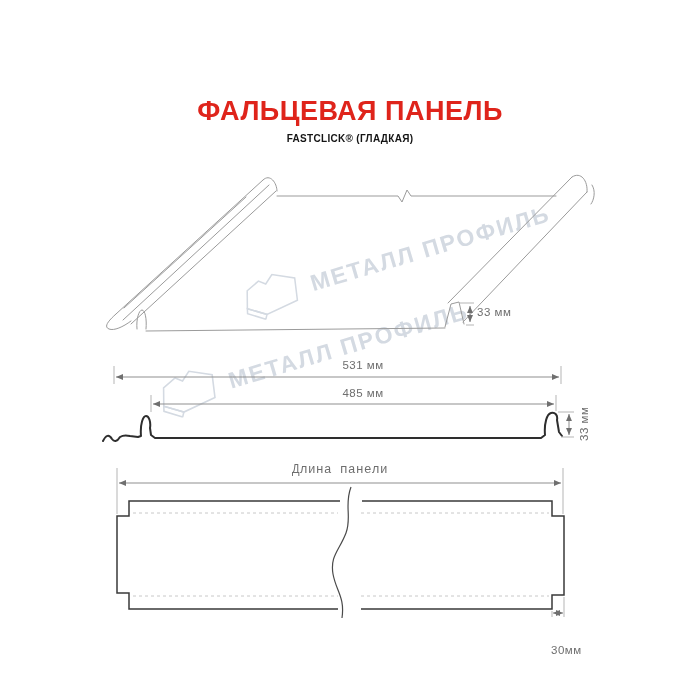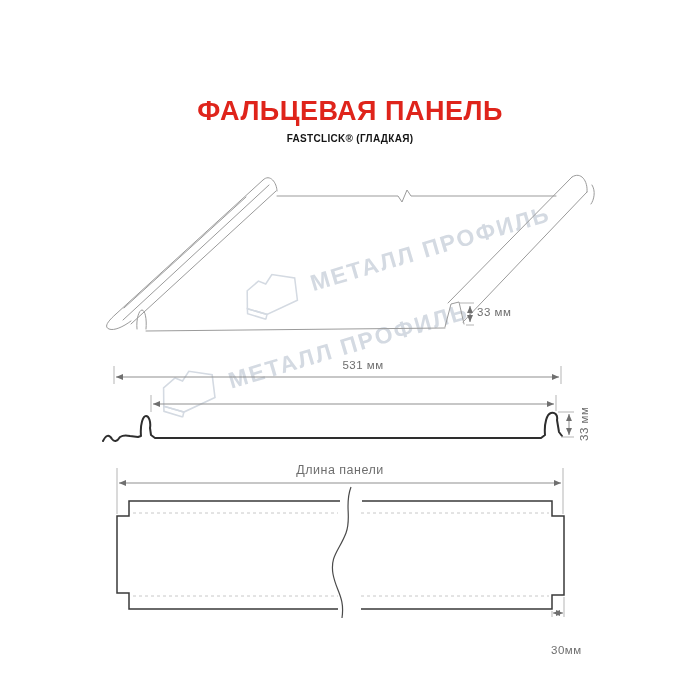--- a/index.html
+++ b/index.html
@@ -139,20 +139,21 @@
       <path d="M552,611 V617" stroke="#b5b5b5"></path>
       <path d="M564,597 V617" stroke="#b5b5b5"></path>
       <path d="M553,613 H563" marker-start="url(#arrow)" marker-end="url(#arrow)"></path>
     </g>
   </svg>
 
   <div class="dim" style="left:477px;top:306px;">33 мм</div>
 
   <div class="dim center" style="left:263px;top:359px;">531 мм</div>
 
+  <div class="dim center" style="left:263px;top:387px;">485 мм</div>
 
   <div class="dim rot" style="left:578px;top:441px;">33 мм</div>
 
-  <div class="dim center" style="left:240px;top:463px;font-size:12.5px;">Длина панели</div>
+  <div class="dim center" style="left:240px;top:463px;font-size:12.5px;font-family:Liberation Mono, monospace;">Длина панели</div>
 
   <div class="dim" style="left:551px;top:644px;">30мм</div>
 
 </div>
 
 </body></html>

